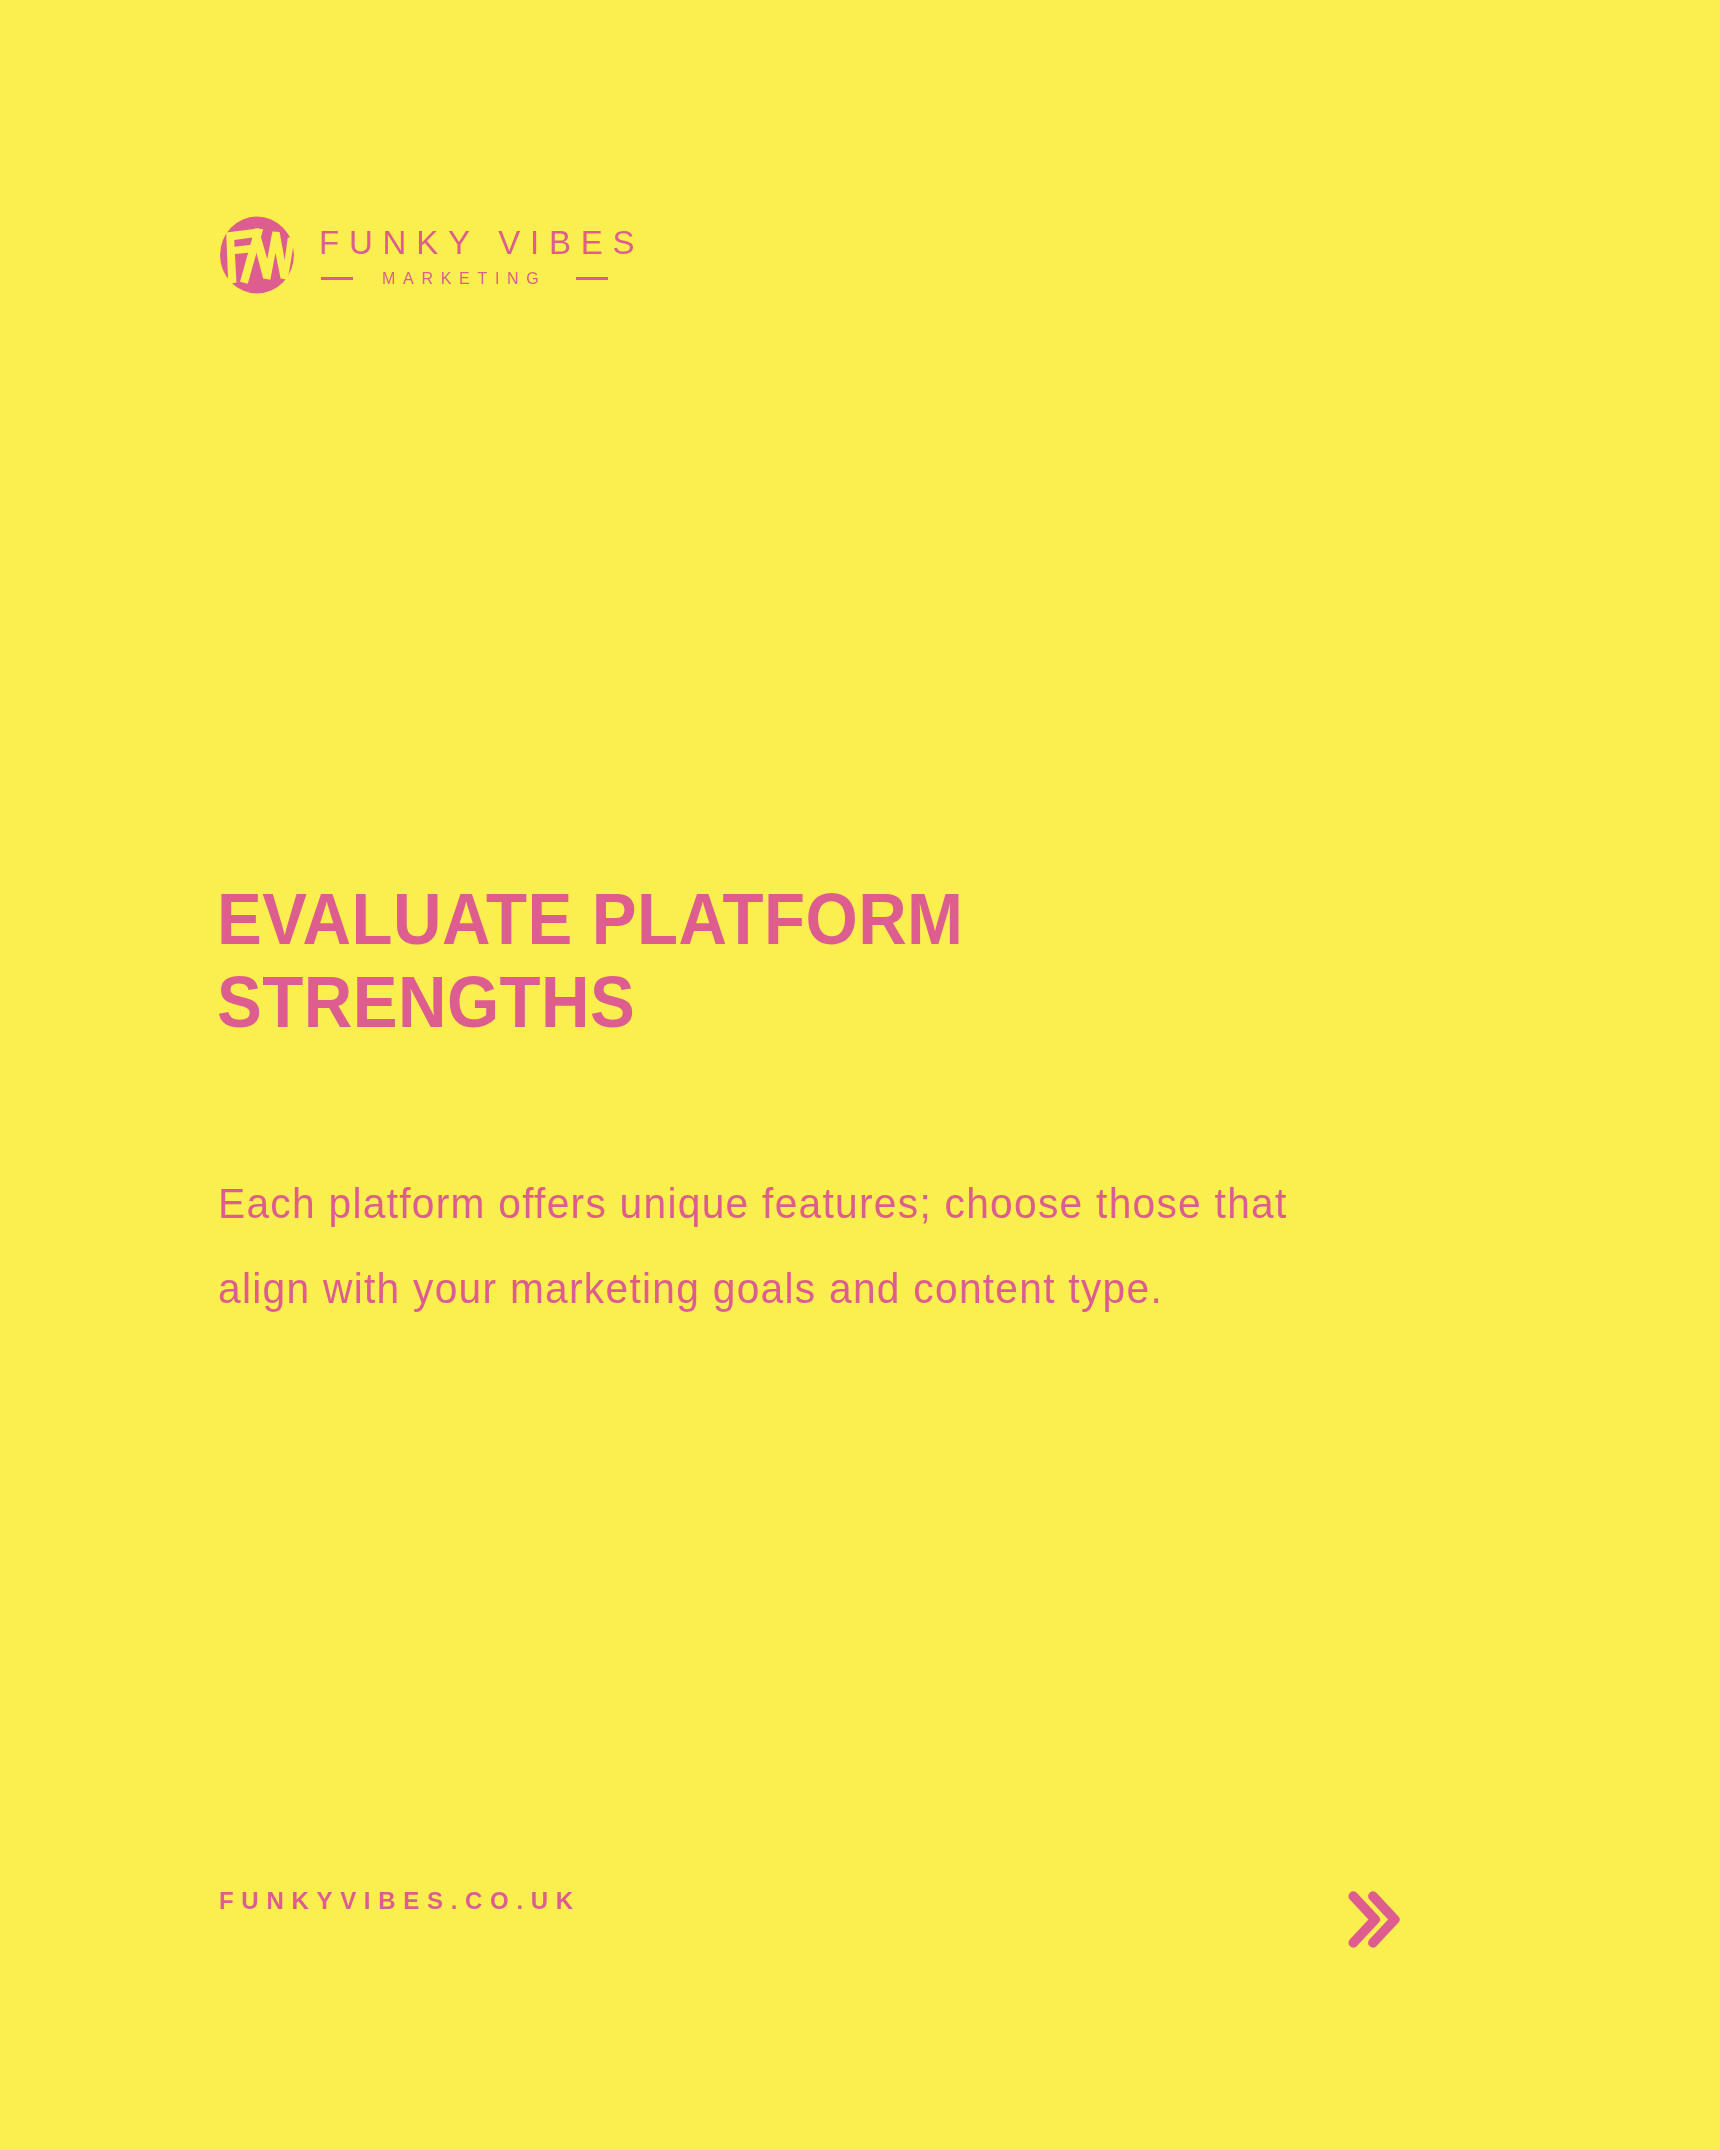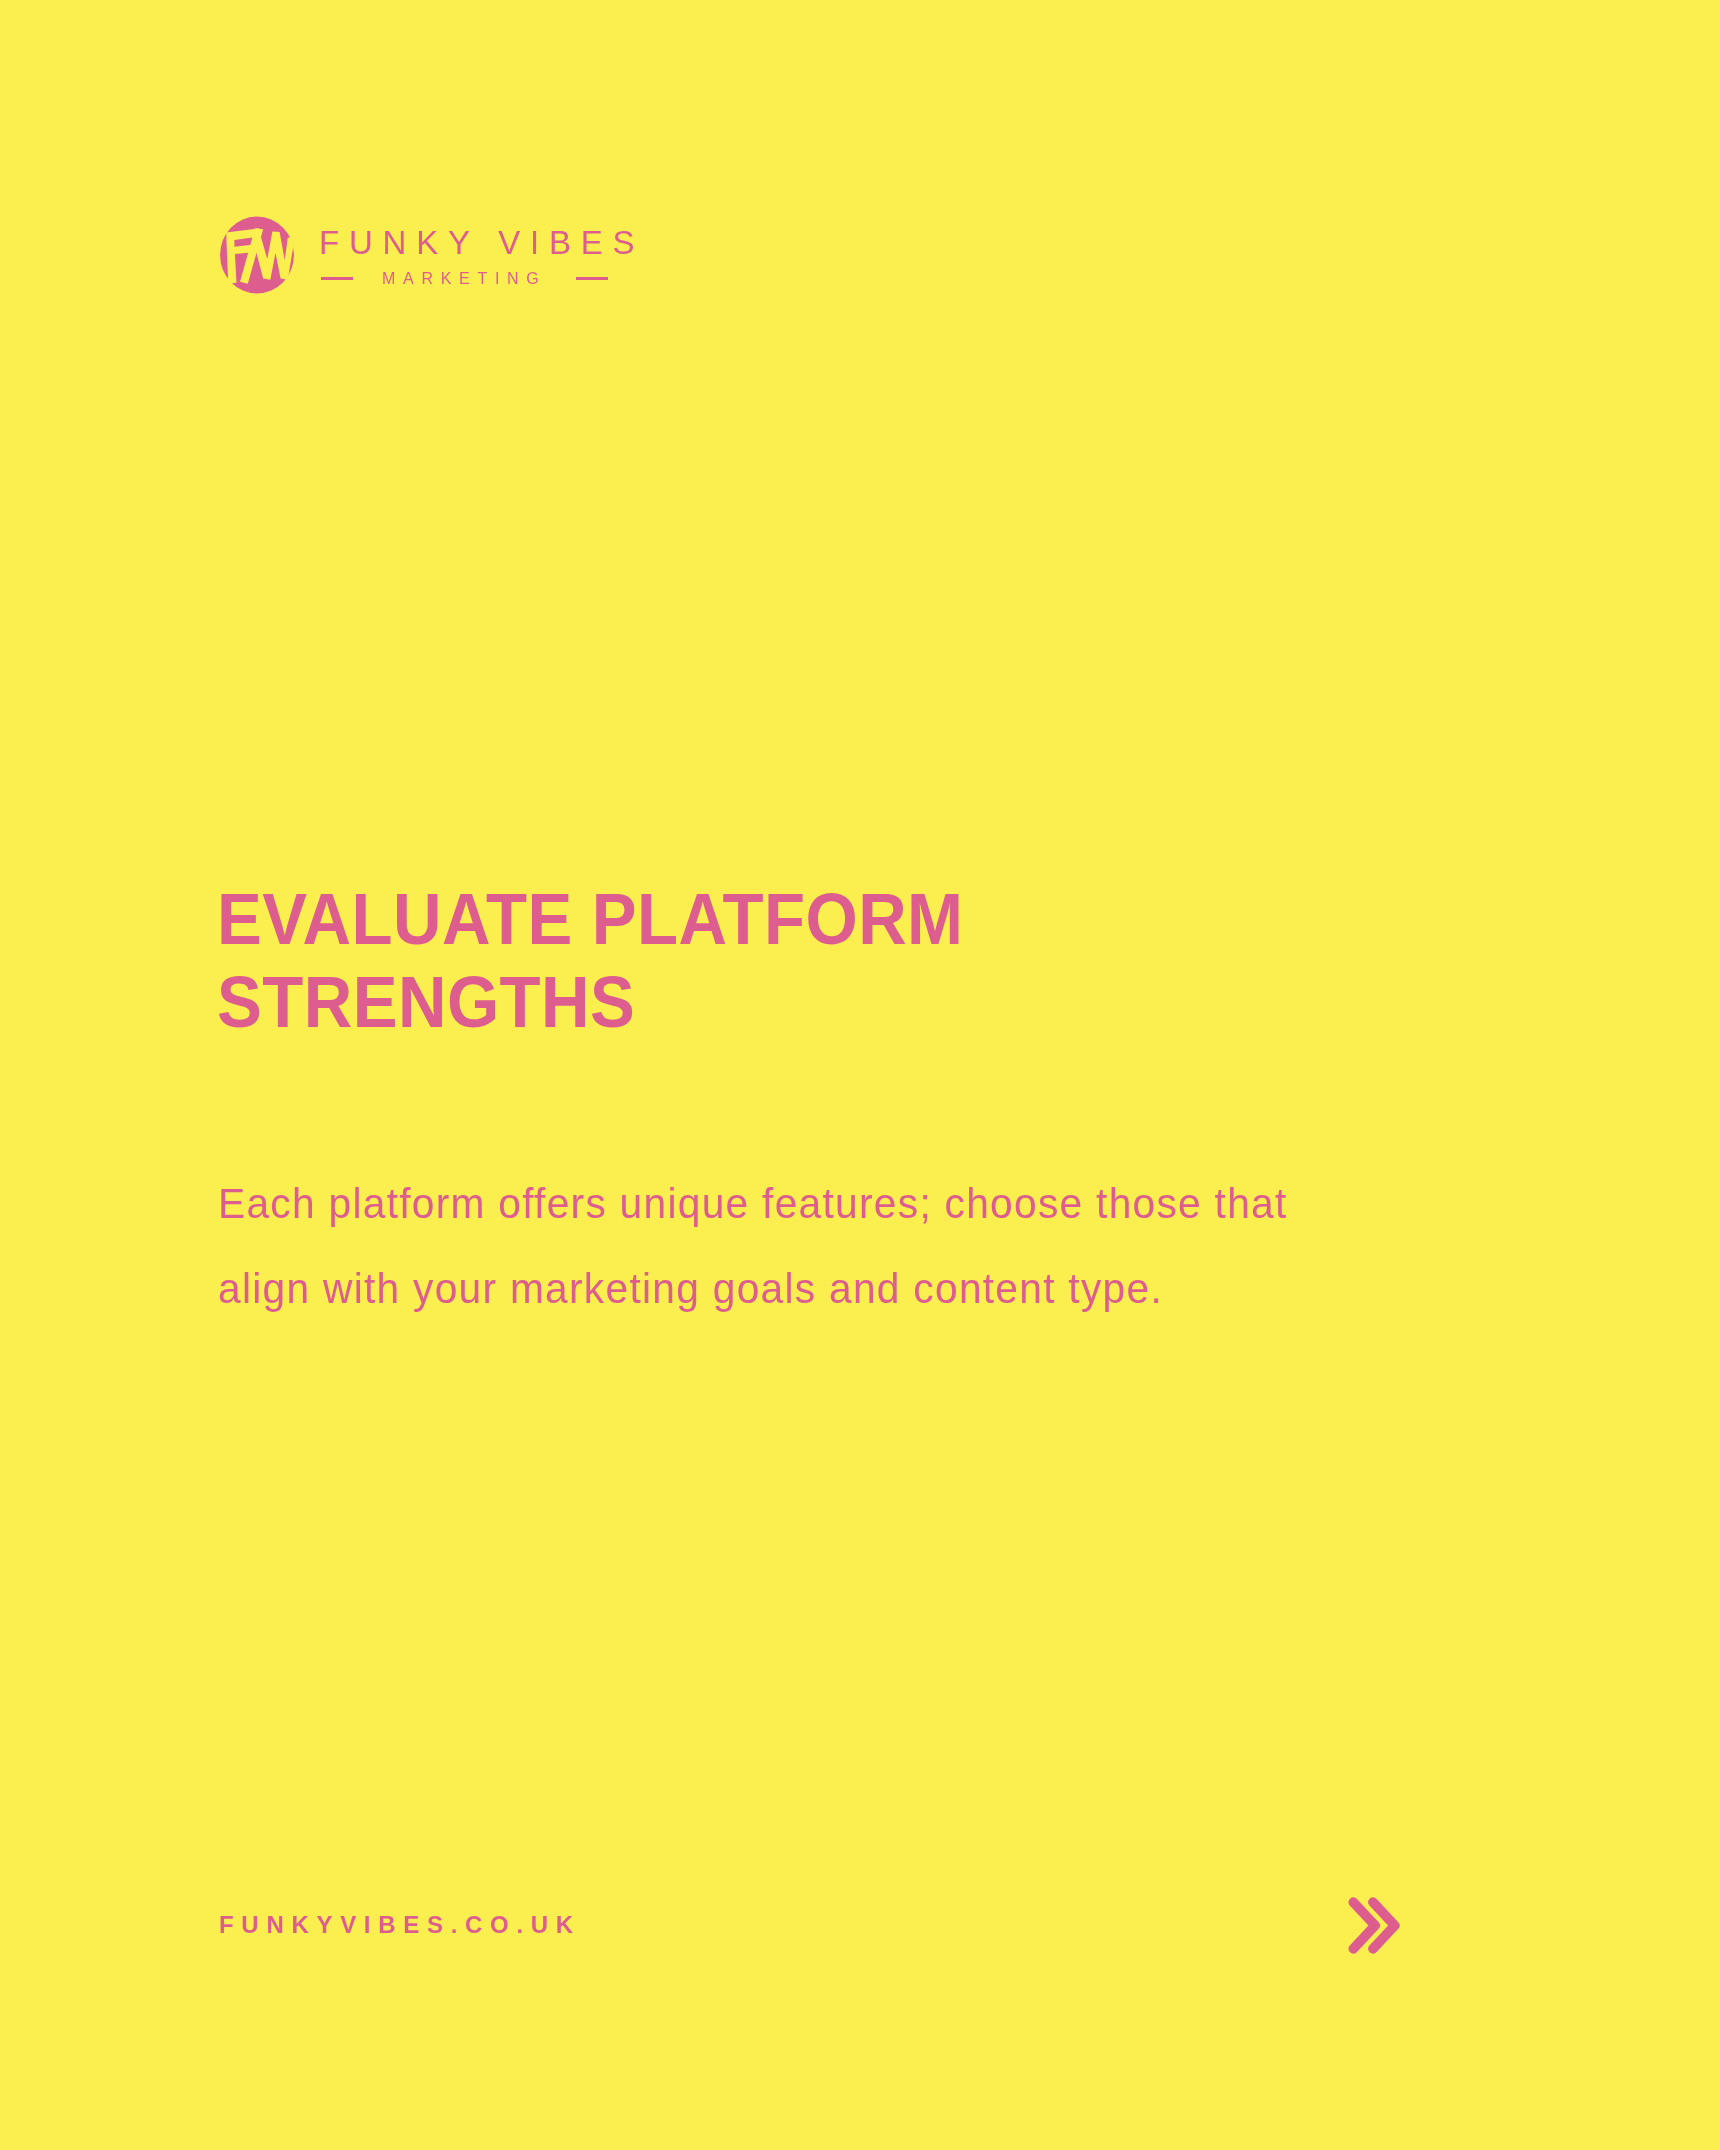--- a/index.html
+++ b/index.html
@@ -110,21 +110,20 @@
   }
 
   
   .footer {
     position: absolute;
     left: 219px;
     right: 196px;
     top: 1889px;
     height: 72px;
     display: flex;
-    align-items: center;
     justify-content: space-between;
   }
   .footer-url {
     font-family: "Liberation Sans", sans-serif;
     font-size: 24px;
     font-weight: 700;
     letter-spacing: 7.7px;
     color: #DD5E8E;
     line-height: 1;
     white-space: nowrap;

